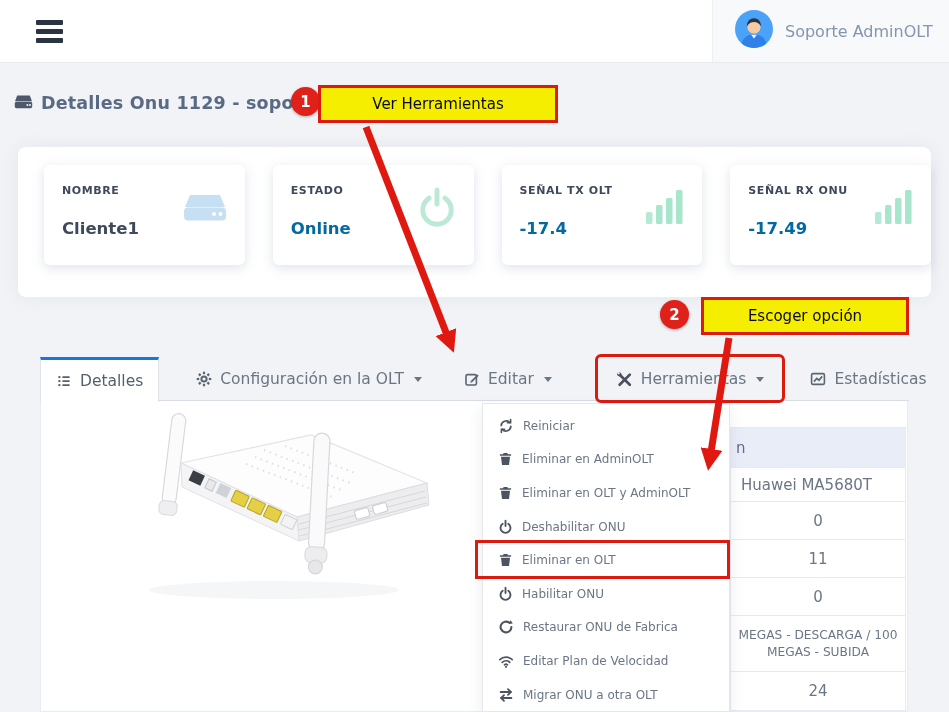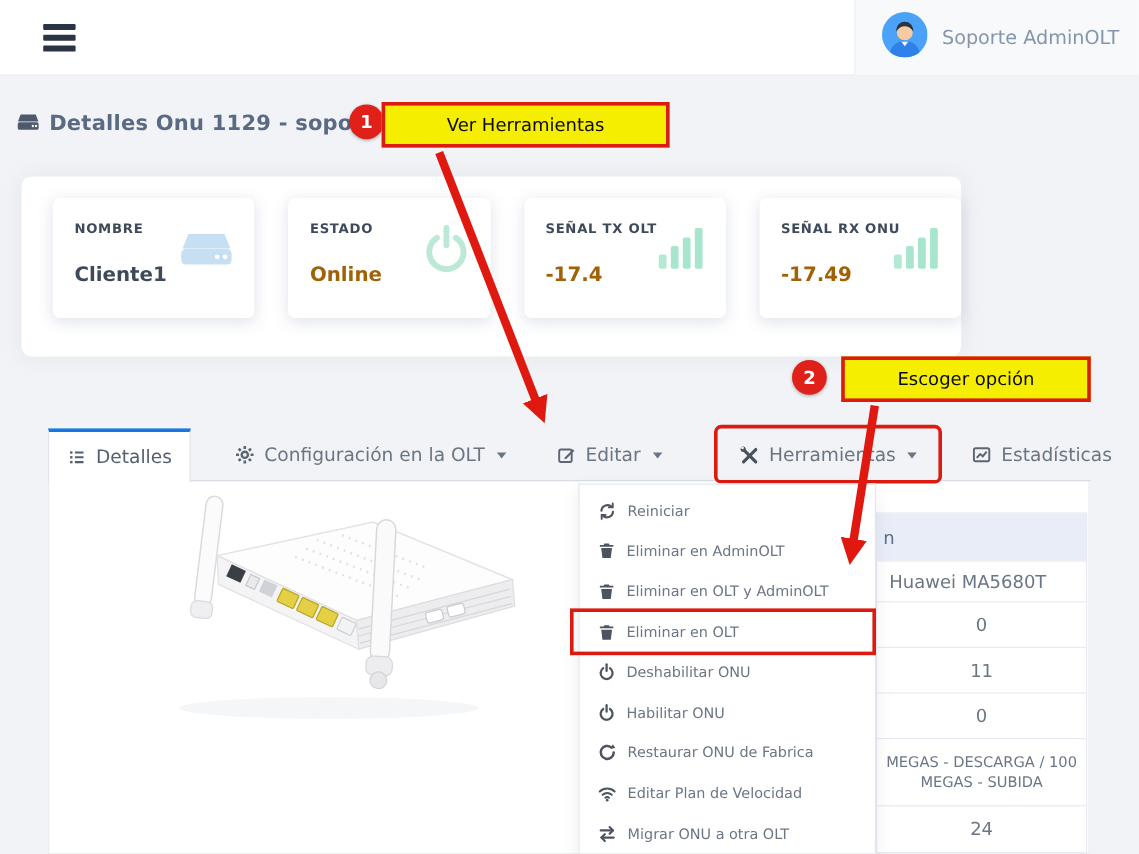--- a/index.html
+++ b/index.html
@@ -19,25 +19,25 @@
   .breadcrumb{position:absolute;left:14px;top:88px;height:30px;display:flex;align-items:center;gap:8px;z-index:15;}
   .breadcrumb .txt{color:#5a6a84;font-size:17.5px;font-weight:600;letter-spacing:.2px;}
   
   .numbadge{position:absolute;width:29px;height:29px;border-radius:50%;background:#e0211a;color:#fff;font-size:15px;font-weight:700;display:flex;align-items:center;justify-content:center;z-index:70;box-shadow:0 1px 3px rgba(0,0,0,.3);}
   .badge1{left:291px;top:87px;}
   .badge2{left:660px;top:300px;}
   .ylabel{position:absolute;background:#f6ee00;border:3px solid #db1a10;box-sizing:border-box;color:#0a0a0a;font-size:15px;display:flex;align-items:center;justify-content:center;z-index:70;font-family:"DejaVu Sans",sans-serif;}
   .ylabel1{left:318px;top:85px;width:240px;height:38px;}
   .ylabel2{left:701px;top:297px;width:208px;height:38px;}
   
-  .cardswrap{position:absolute;left:18px;top:147px;width:783px;height:150px;background:#fff;border-radius:8px;box-shadow:0 0 18px rgba(170,180,200,.18);z-index:5;display:flex;gap:28px;padding:18px 0 0 26px;box-sizing:border-box;}
+  .cardswrap{position:absolute;left:18px;top:147px;width:913px;height:150px;background:#fff;border-radius:8px;box-shadow:0 0 18px rgba(170,180,200,.18);z-index:5;display:flex;gap:28px;padding:18px 0 0 26px;box-sizing:border-box;}
   .scard{width:203px;height:100px;background:#fff;border-radius:6px;box-shadow:0 3px 12px rgba(150,160,185,.30);position:relative;padding:19px 0 0 18px;box-sizing:border-box;}
   .scard .lbl{font-size:11px;font-weight:700;color:#3e4a5a;letter-spacing:.6px;}
   .scard .val{font-size:16.5px;font-weight:700;color:#3e4a5a;margin-top:22px;}
-  .scard .val.green{color:#a16207;}
+  .scard .val.green{color:#0369a1;}
   .scard .cicon{position:absolute;right:16px;top:22px;}
   
   .tabbar{position:absolute;left:40px;top:357px;width:869px;height:44px;display:flex;align-items:flex-start;border-bottom:1px solid #d8dde4;z-index:12;box-sizing:border-box;}
   .tab{height:44px;display:flex;align-items:center;gap:8px;padding:18px 15px;font-size:15.5px;color:#6b7684;box-sizing:border-box;cursor:pointer;position:relative;white-space:nowrap;}
   .tab svg{flex:0 0 auto;}
   .tab.active{background:#fff;border:1px solid #e0e4ea;border-bottom:0;border-top:3px solid #1478e1;height:45px;margin-bottom:-1px;z-index:2;color:#55606e;}
   .tab .caret{width:0;height:0;border-left:4px solid transparent;border-right:4px solid transparent;border-top:5px solid #6b7684;margin-left:2px;}
   .m-config{margin-left:22px;}
   .m-editar{margin-left:12px;}
   .m-herr{margin-left:34px;}
@@ -301,34 +301,34 @@
 
   <div class="ditem">
     <svg width="15" height="16" viewBox="0 0 16 16" fill="currentColor">
       <path d="M6 1.6h4l.6 1.2H14v1.6H2V2.8h3.4z"></path>
         <path d="M3.2 5.6h9.6L11.7 14.5H4.3z"></path>
     </svg>
     <span>Eliminar en OLT y AdminOLT</span>
   </div>
 
   <div class="ditem">
+    <svg width="15" height="16" viewBox="0 0 16 16" fill="none" stroke="currentColor" stroke-width="2" stroke-linecap="round">
+      <path d="M5 4.6a5.3 5.3 0 1 0 6 0"></path>
+        <line x1="8" y1="1.2" x2="8" y2="7"></line>
+    </svg>
+    <span>Deshabilitar ONU</span>
+  </div>
+
+  <div class="ditem">
     <div class="red-frame frame-del"></div>
     <svg width="15" height="16" viewBox="0 0 16 16" fill="currentColor">
       <path d="M6 1.6h4l.6 1.2H14v1.6H2V2.8h3.4z"></path>
         <path d="M3.2 5.6h9.6L11.7 14.5H4.3z"></path>
     </svg>
     <span>Eliminar en OLT</span>
-  </div>
-
-  <div class="ditem">
-    <svg width="15" height="16" viewBox="0 0 16 16" fill="none" stroke="currentColor" stroke-width="2" stroke-linecap="round">
-      <path d="M5 4.6a5.3 5.3 0 1 0 6 0"></path>
-        <line x1="8" y1="1.2" x2="8" y2="7"></line>
-    </svg>
-    <span>Deshabilitar ONU</span>
   </div>
 
   <div class="ditem">
     <svg width="15" height="16" viewBox="0 0 16 16" fill="none" stroke="currentColor" stroke-width="2" stroke-linecap="round">
       <path d="M5 4.6a5.3 5.3 0 1 0 6 0"></path>
         <line x1="8" y1="1.2" x2="8" y2="7"></line>
     </svg>
     <span>Habilitar ONU</span>
   </div>
 

